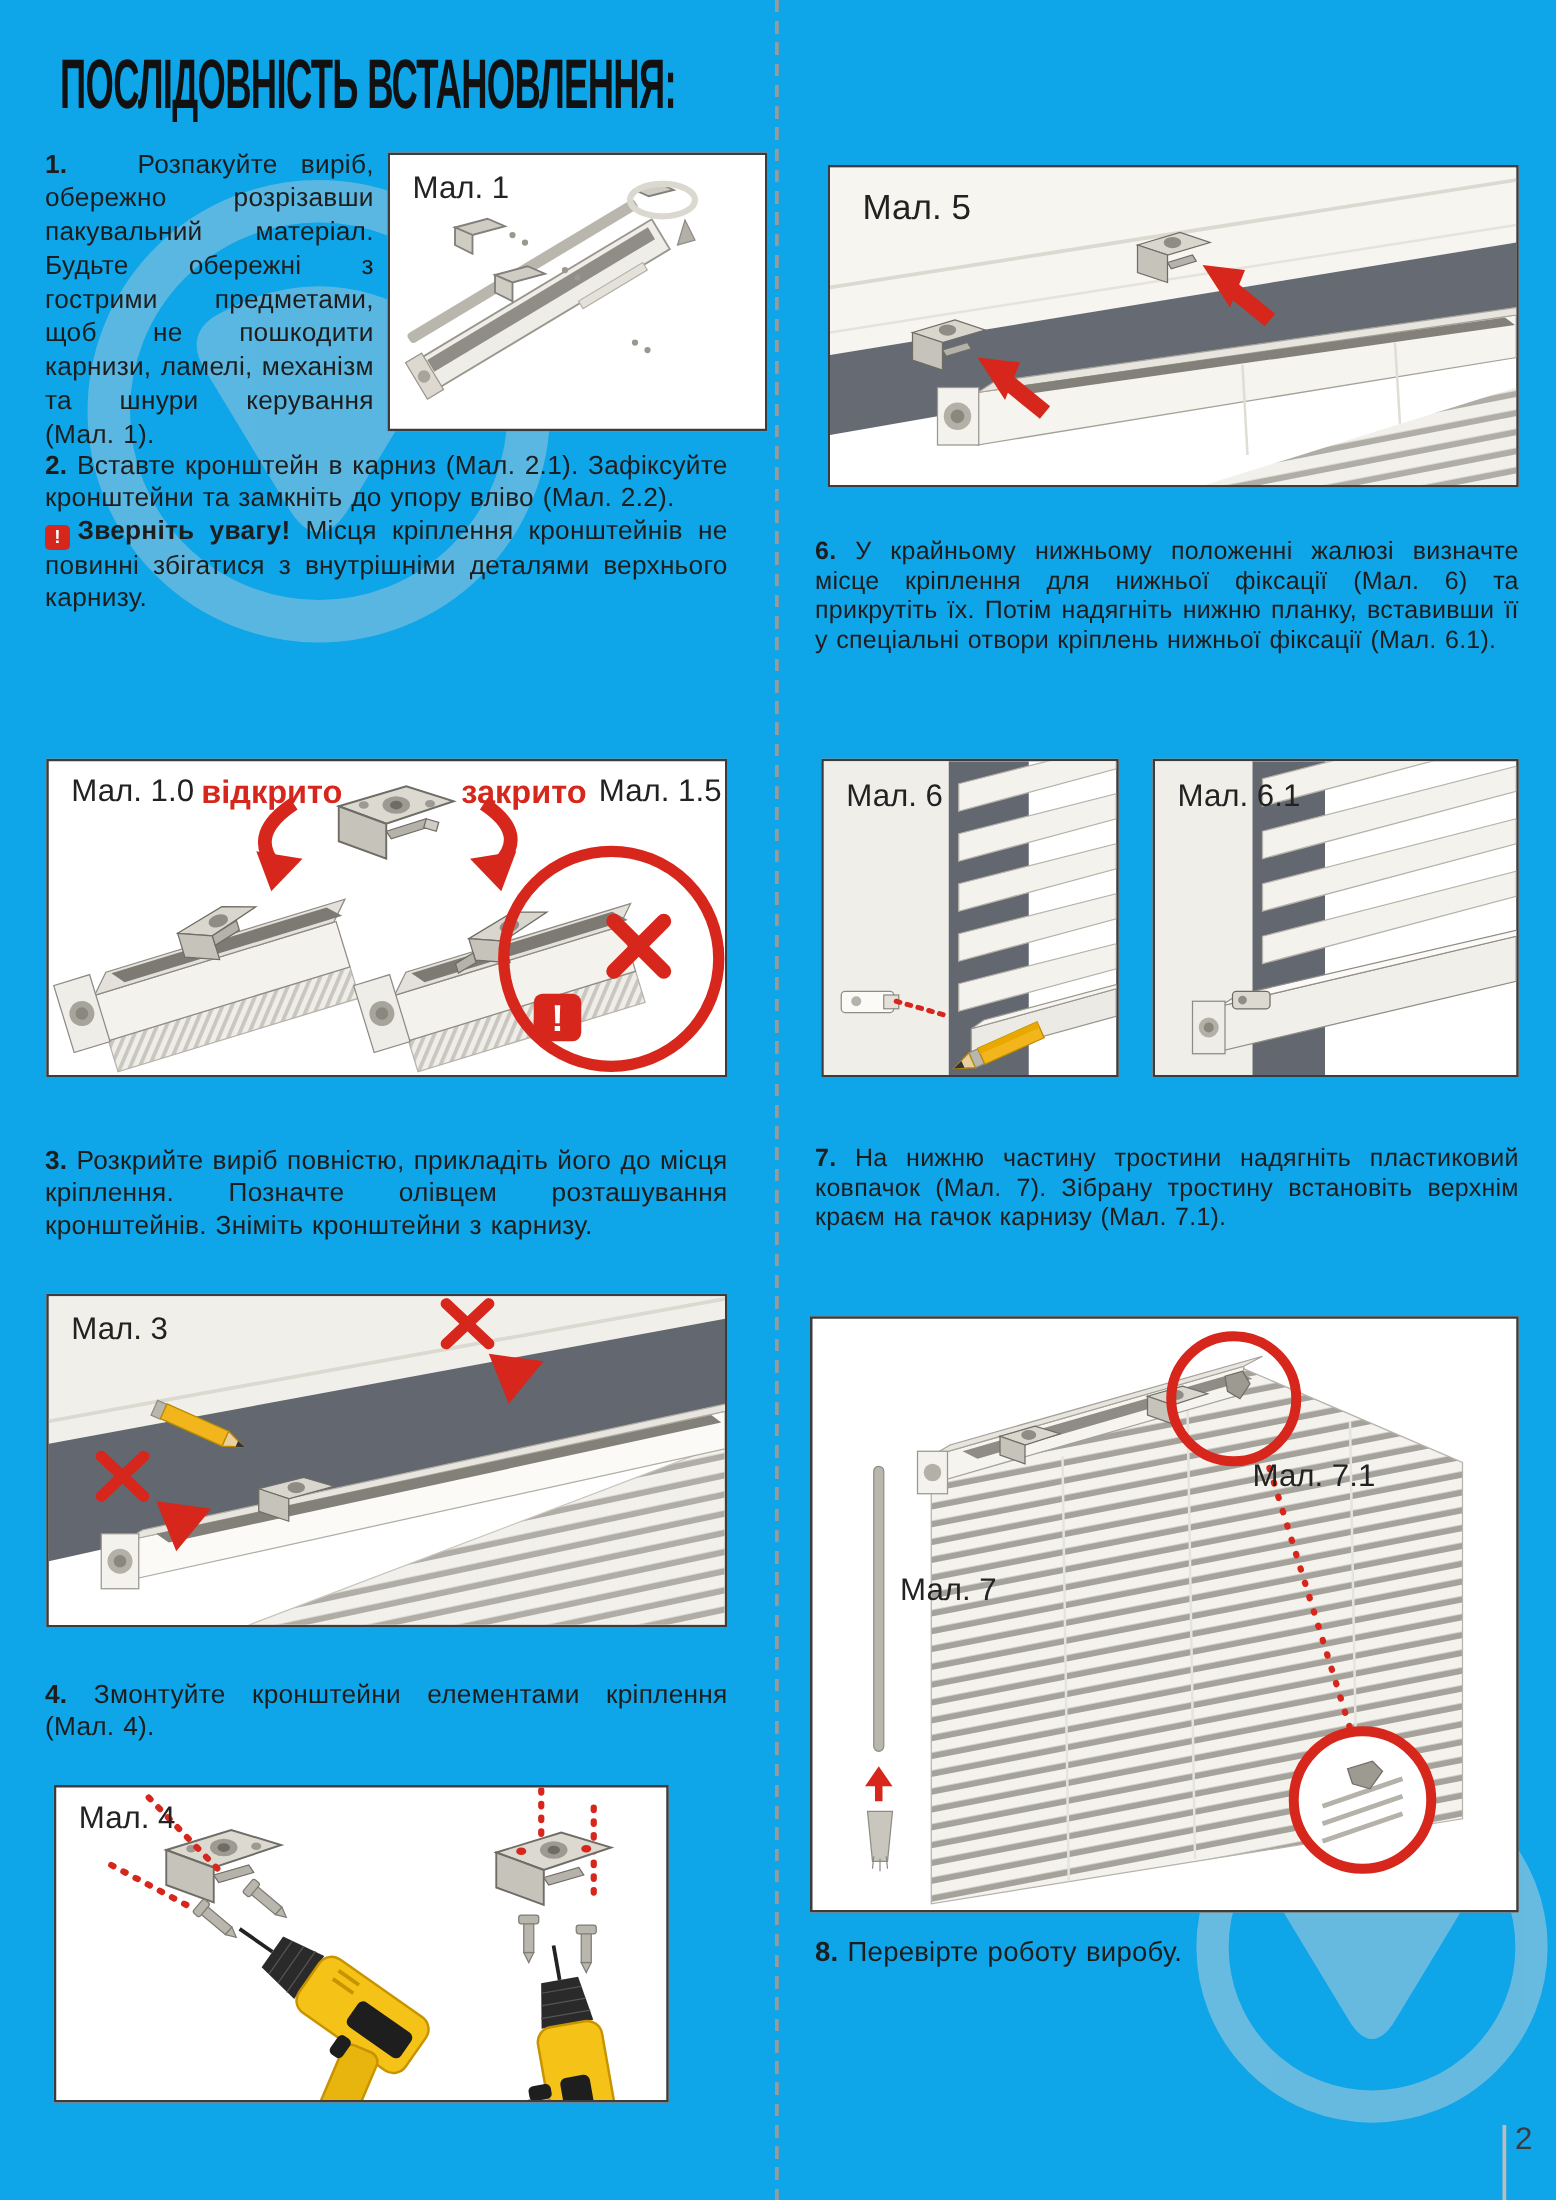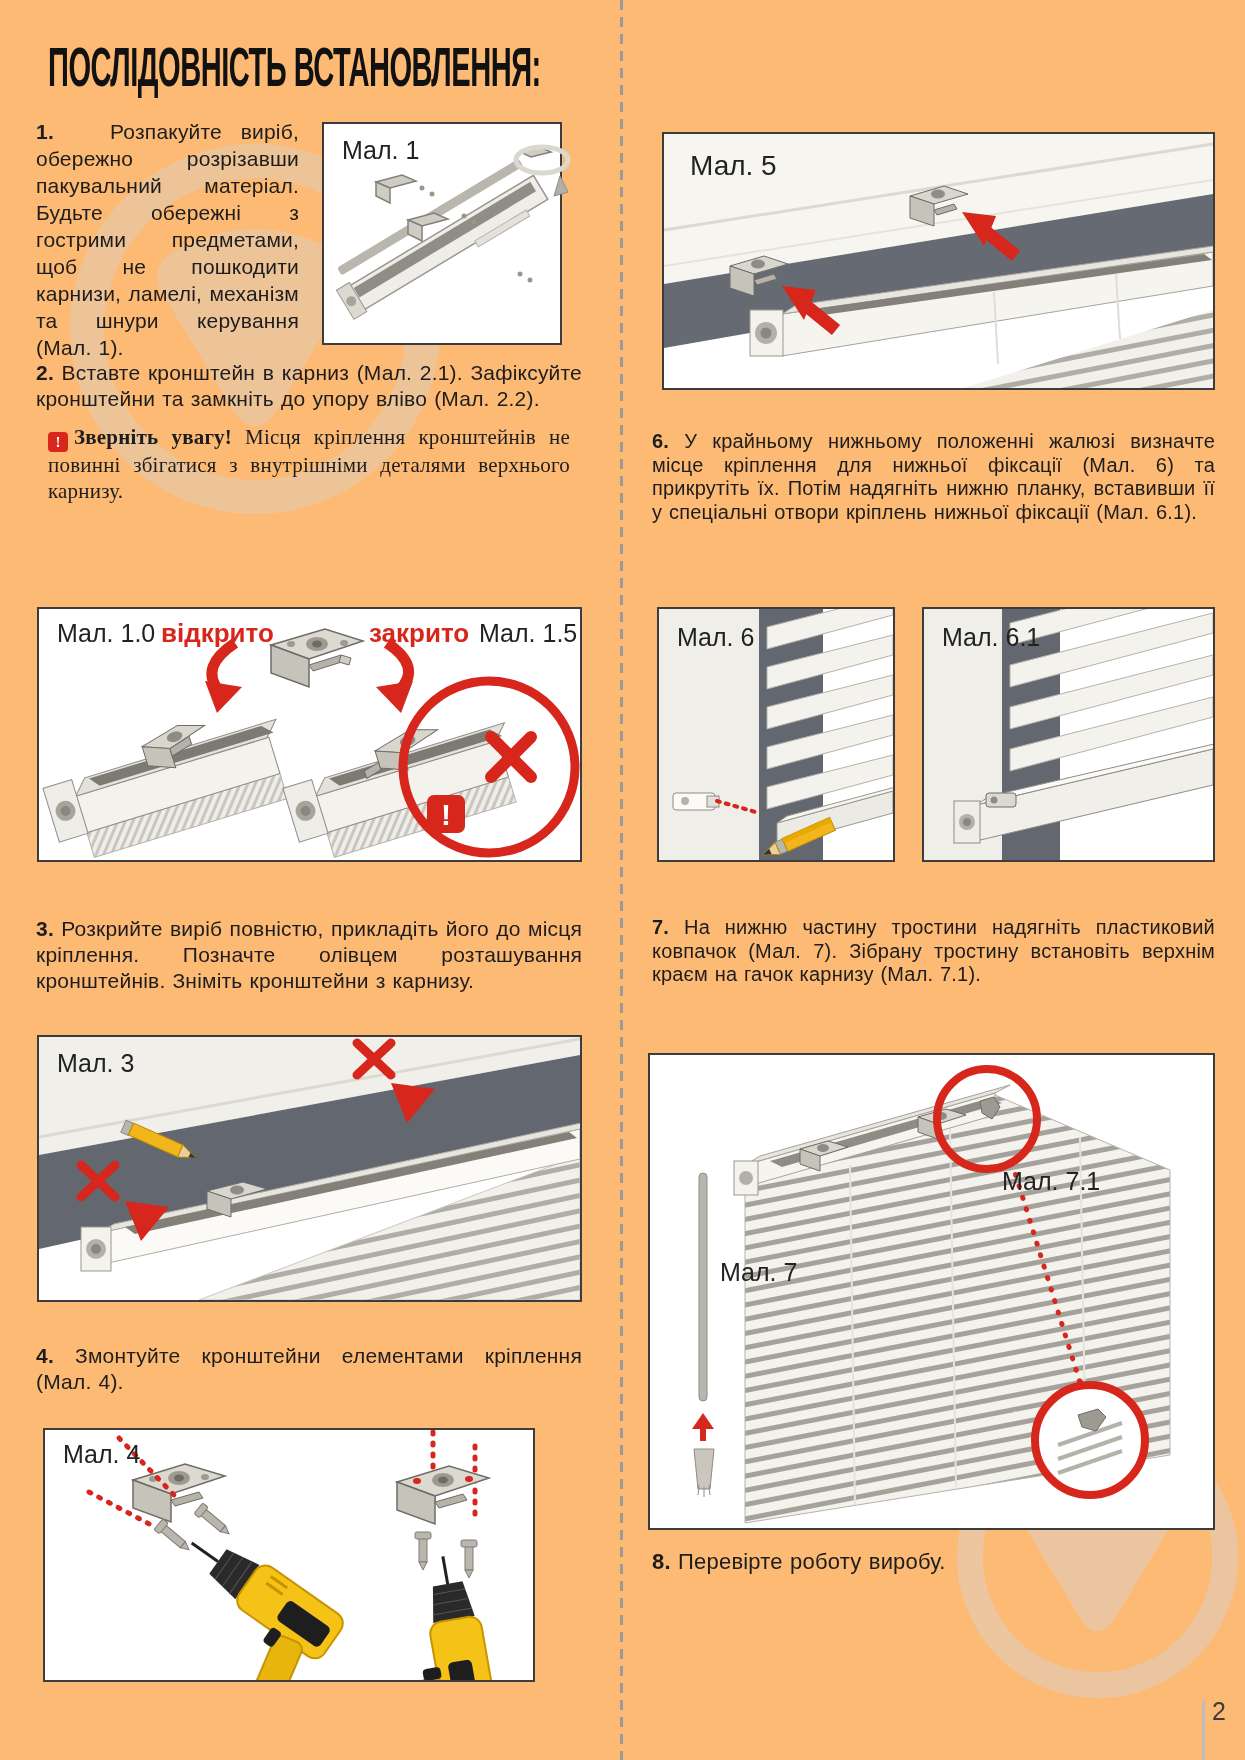--- a/index.html
+++ b/index.html
@@ -1,18 +1,18 @@
 <!DOCTYPE html>
 <html><head>
 <meta charset="utf-8">
 <style>
   * { margin:0; padding:0; box-sizing:border-box; }
   html,body { background:#ffffff; }
   .page {
-    position:relative; width:1245px; height:1760px; background:#fdba74;
+    position:relative; width:1245px; height:1760px; background:#0ea5e9;
     font-family:"Liberation Sans", sans-serif; color:#1d1d1d; overflow:hidden;
   }
   .wm { position:absolute; z-index:0; }
   .content { position:absolute; inset:0; z-index:1; }
   .divider {
     position:absolute; left:620px; top:0; width:3px; height:1760px;
     background:repeating-linear-gradient(to bottom,#9a9a9a 0 10px,transparent 10px 17px);
   }
   .title {
     position:absolute; left:48px; top:34px; font-size:56px; font-weight:bold;
@@ -61,21 +61,21 @@
 
     <div class="divider"></div>
 
     <div class="title">ПОСЛІДОВНІСТЬ ВСТАНОВЛЕННЯ:</div>
 
     <div class="par p21" style="left:36px; top:118px; width:263px;">
       <span class="num">1.</span>&nbsp;&nbsp;
       <span>Розпакуйте виріб, обережно розрізавши пакувальний матеріал. Будьте обережні з гострими предметами, щоб не пошкодити карнизи, ламелі, механізм та шнури керування (Мал. 1).</span>
     </div>
 
-    <div class="fig" style="left:322px; top:122px; width:240px; height:223px;">
+    <div class="fig" style="left:310px; top:122px; width:304px; height:223px;">
       <span class="fig-label" style="left:18px; top:12px;">Мал. 1</span>
       <svg width="268" height="219" viewBox="0 0 268 219">
         <g transform="rotate(-31 134 120)">
           <rect x="18" y="78" width="212" height="9" rx="3" fill="#b9b6ae"></rect>
           <rect x="14" y="100" width="220" height="28" fill="#efede7" stroke="#9a978f" stroke-width="1.5"></rect>
           <rect x="22" y="104" width="206" height="11" fill="#8f8d86"></rect>
           <rect x="6" y="97" width="15" height="34" fill="#ddd9d1" stroke="#9a978f"></rect>
           <circle cx="13" cy="114" r="5" fill="#a7a49c"></circle>
           <rect x="150" y="126" width="60" height="7" fill="#e4e1da" stroke="#b5b2aa"></rect>
         </g>
@@ -97,21 +97,21 @@
             <circle cx="206" cy="156" r="2.5"></circle>
         </g>
       </svg>
     </div>
 
     <div class="par p26" style="left:36px; top:360px; width:546px;">
       <p style="margin:0;">
         <span class="num">2.</span>
         <span>Вставте кронштейн в карниз (Мал. 2.1). Зафіксуйте кронштейни та замкніть до упору вліво (Мал. 2.2).</span>
       </p>
-      <p style="margin:12px;font-family:Liberation Serif, serif;">
+      <p style="margin:0;">
         <span class="warn-icon">!</span><span class="warn-label">Зверніть увагу!</span>
         <span>Місця кріплення кронштейнів не повинні збігатися з внутрішніми деталями верхнього карнизу.</span>
       </p>
     </div>
 
     <div class="fig" style="left:37px; top:607px; width:545px; height:255px;">
       <span class="fig-label" style="left:18px; top:10px;">Мал. 1.0</span>
       <span class="red-label" style="left:122px; top:9px;">відкрито</span>
       <span class="red-label" style="left:330px; top:9px;">закрито</span>
       <span class="fig-label" style="left:440px; top:10px;">Мал. 1.5</span>

